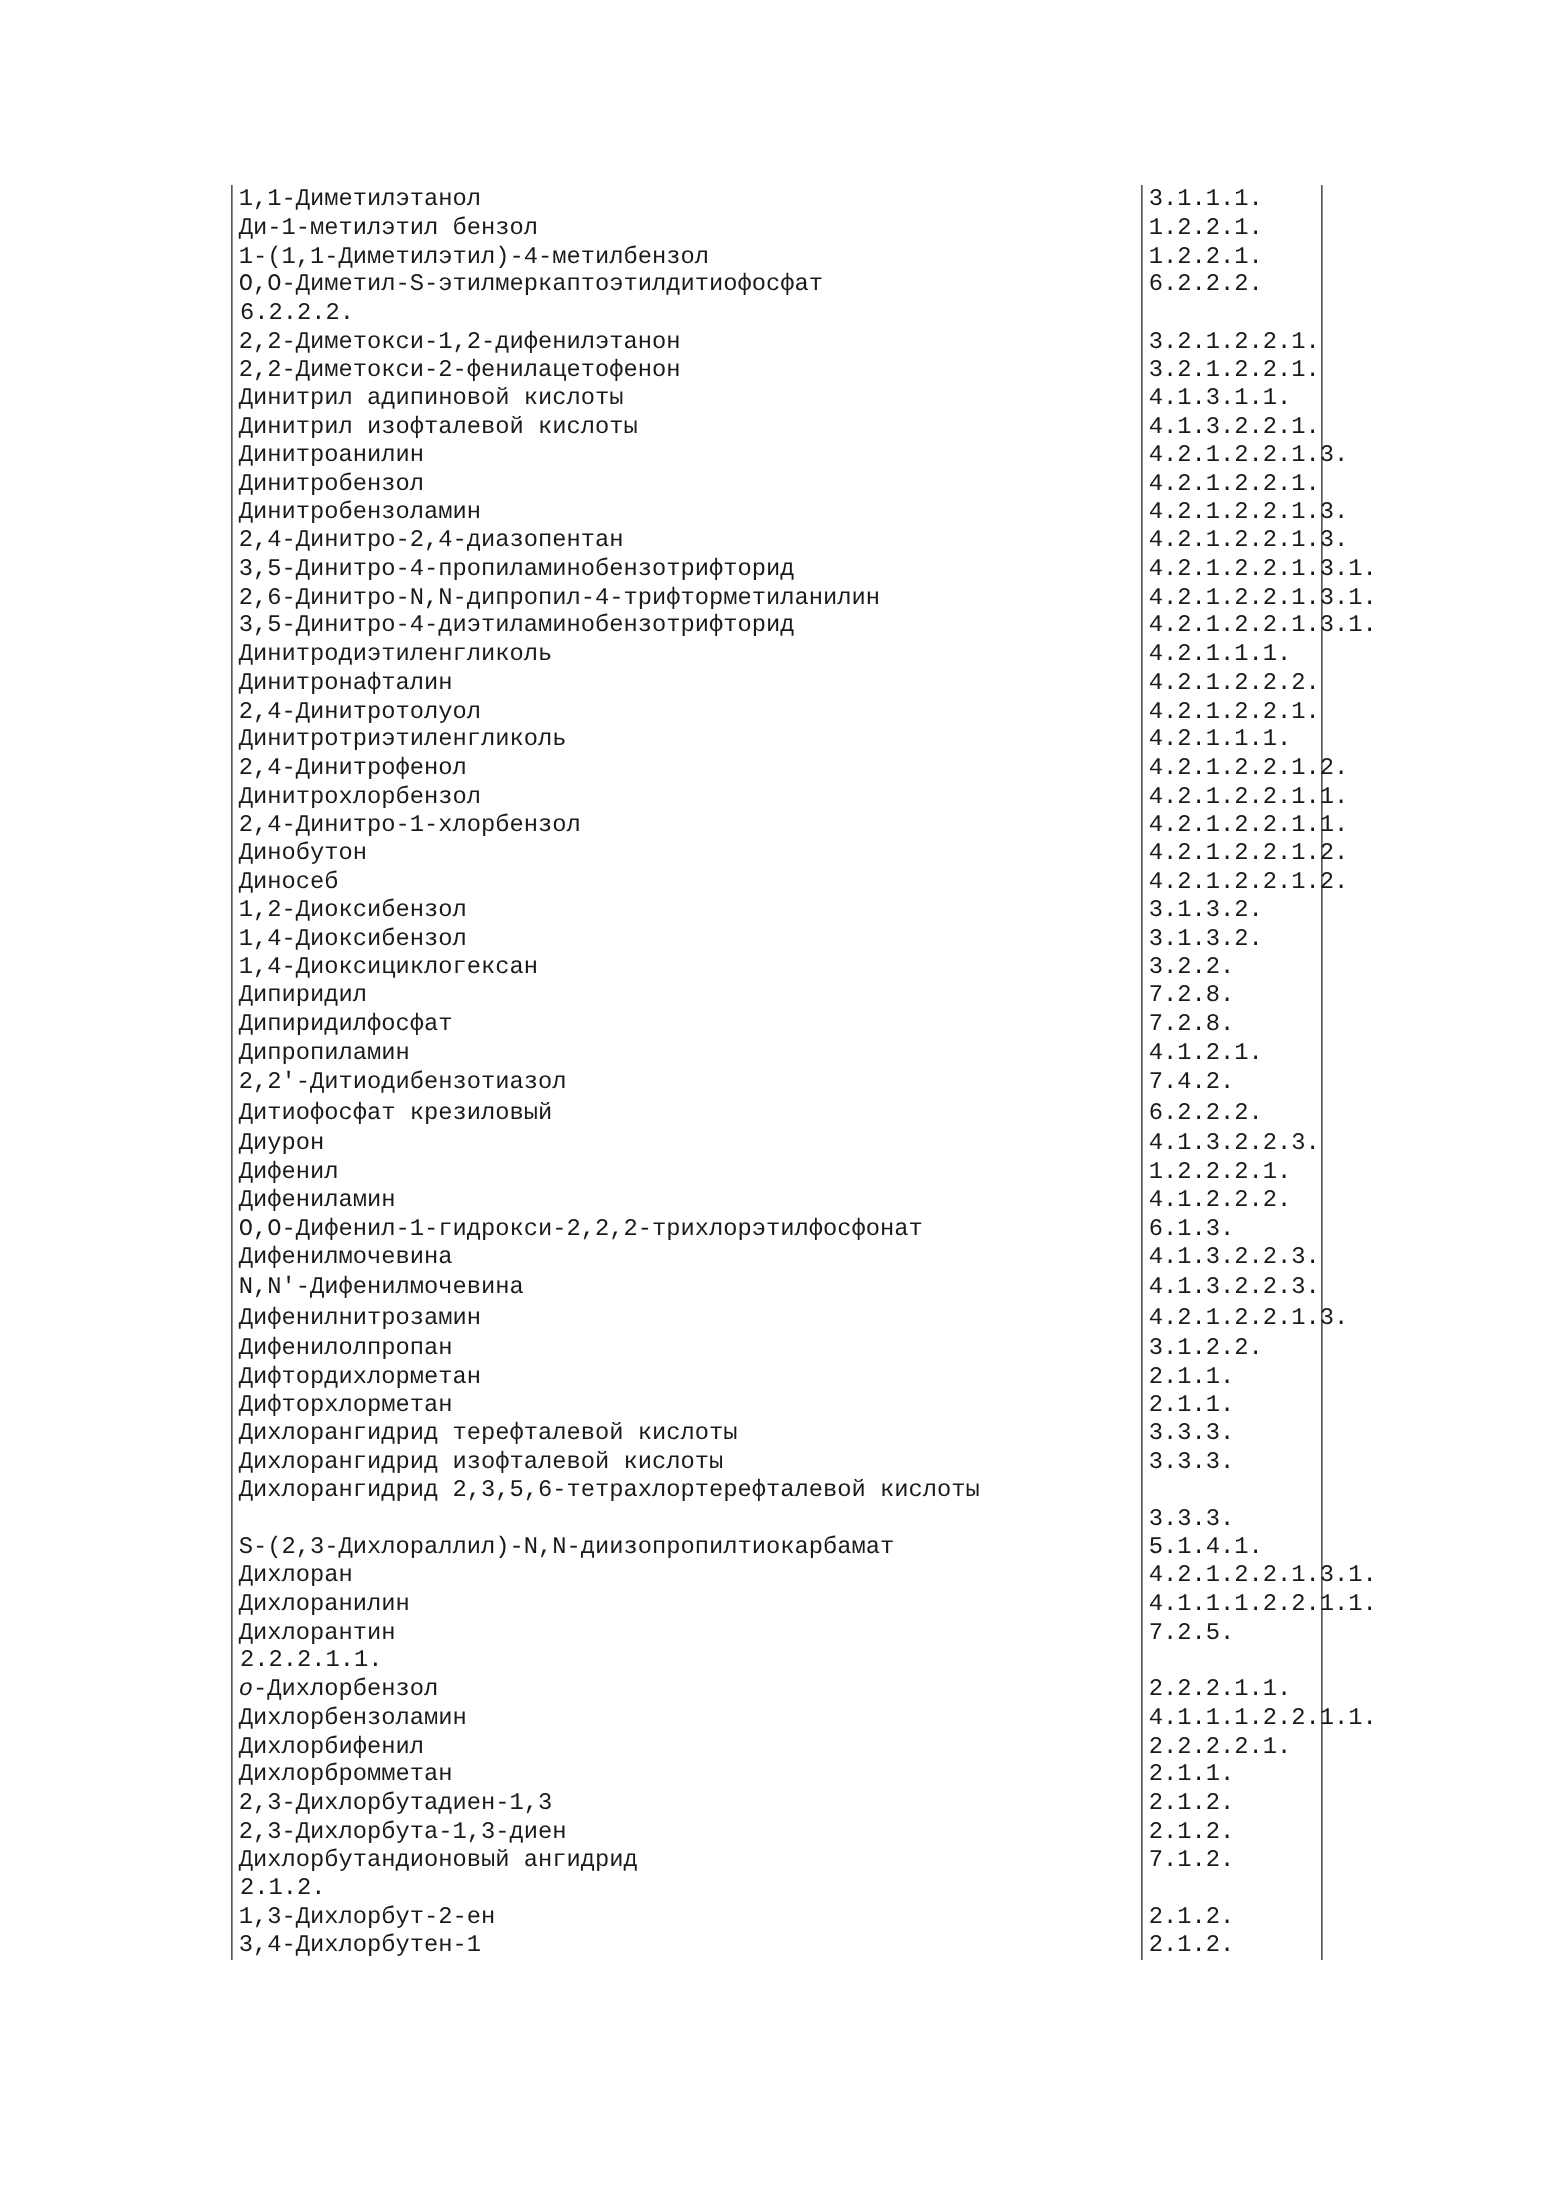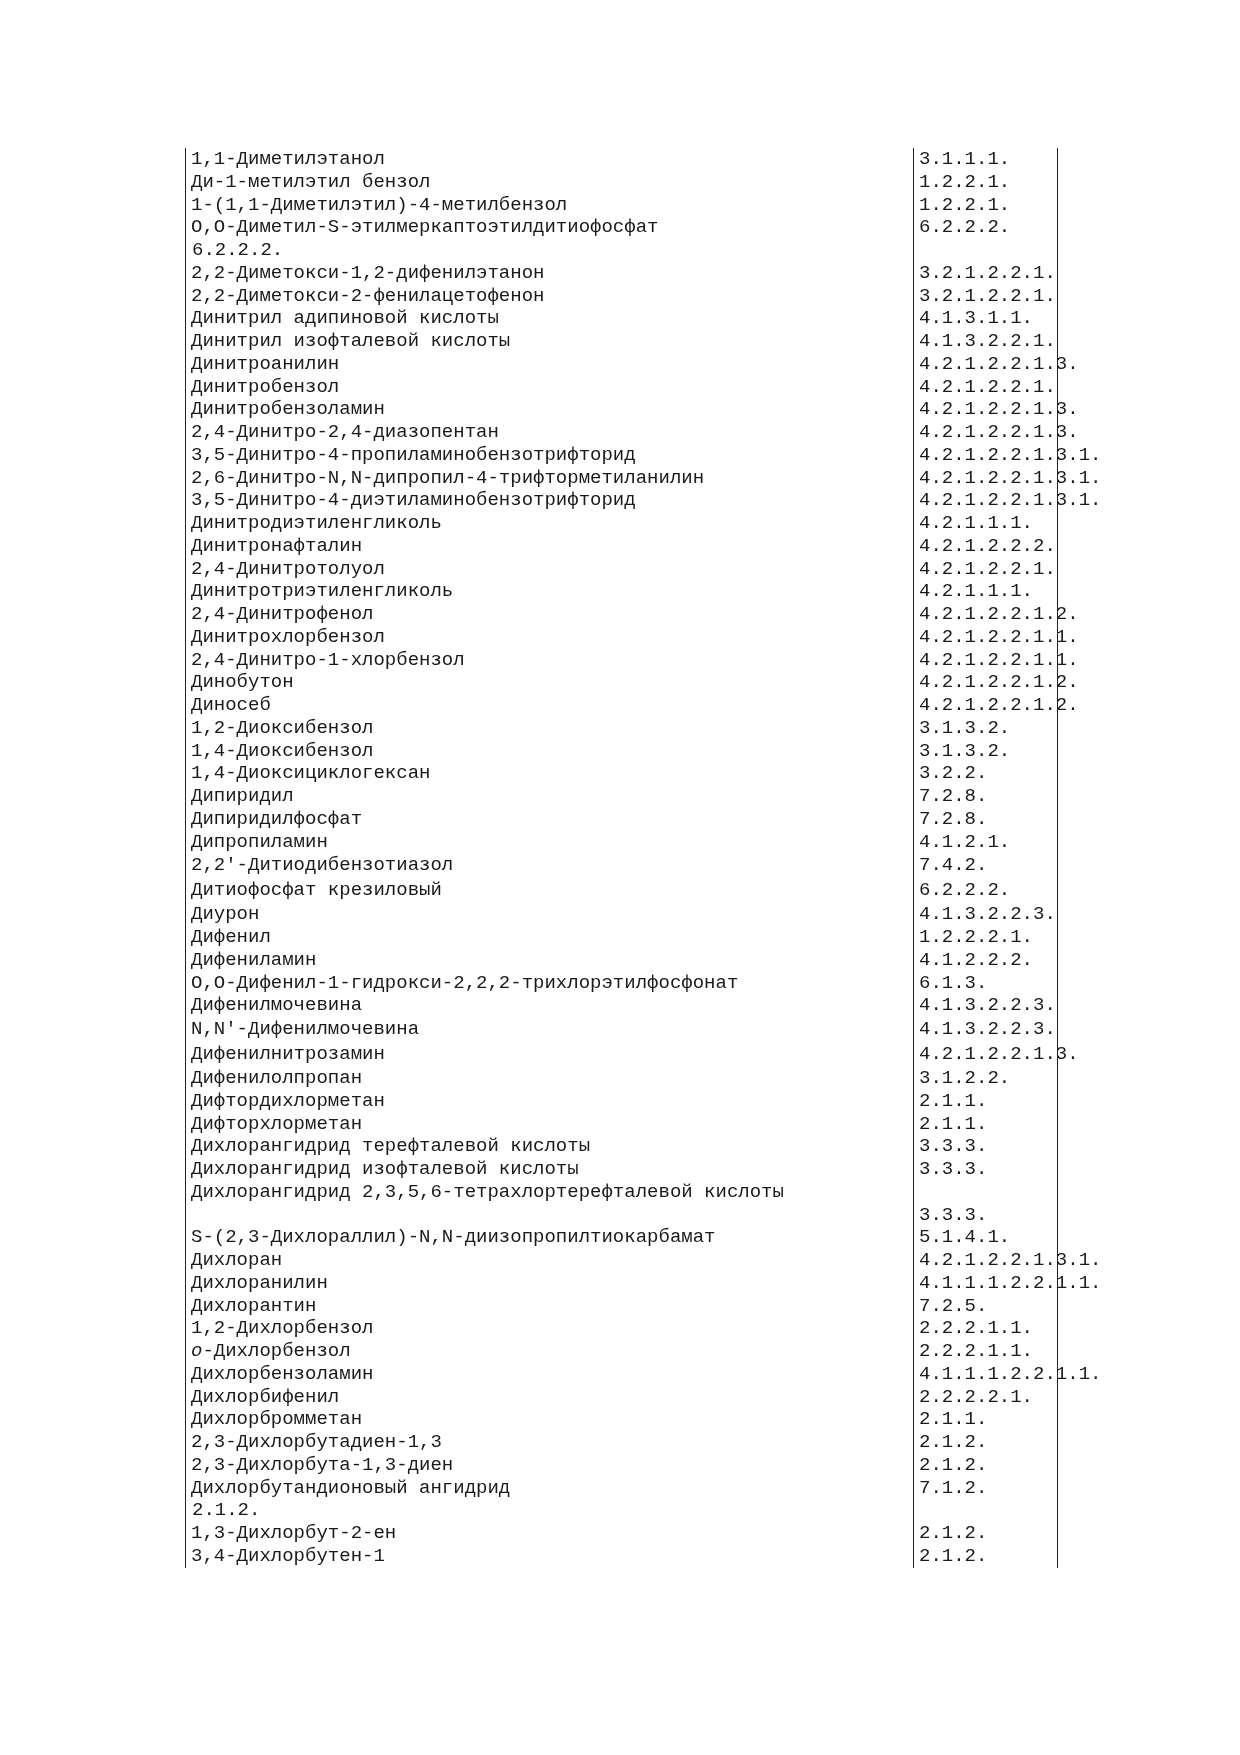--- a/index.html
+++ b/index.html
@@ -273,21 +273,20 @@
       </div>
       <div class="row">
         <div class="name-cell">Дихлоранилин</div>
         <div class="code-cell">4.1.1.1.2.2.1.1.</div>
       </div>
       <div class="row">
         <div class="name-cell">Дихлорантин</div>
         <div class="code-cell">7.2.5.</div>
       </div>
       <div class="row">
-        <div class="name-cell">1,2-Дихлорбензол</div>
         <div class="code-cell">2.2.2.1.1.</div>
       </div>
       <div class="row">
         <div class="name-cell"><span class="italic-prefix">о</span><span>-Дихлорбензол</span></div>
         <div class="code-cell">2.2.2.1.1.</div>
       </div>
       <div class="row">
         <div class="name-cell">Дихлорбензоламин</div>
         <div class="code-cell">4.1.1.1.2.2.1.1.</div>
       </div>

